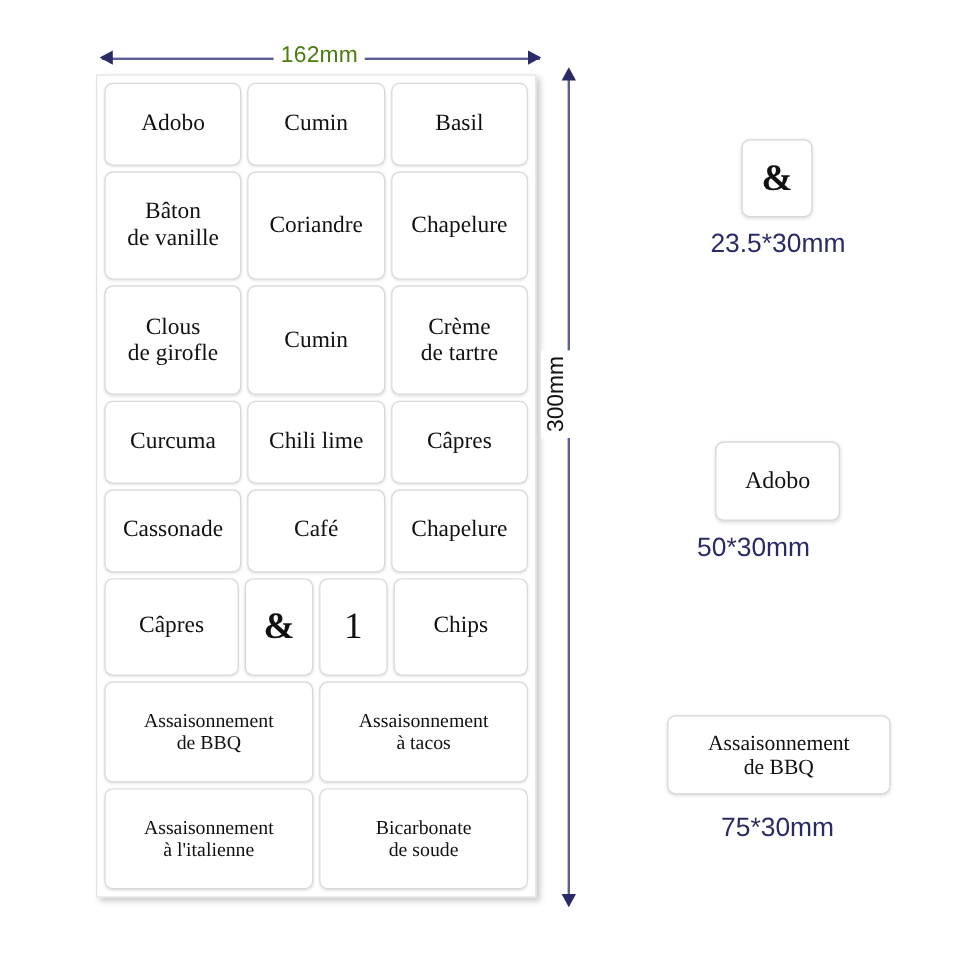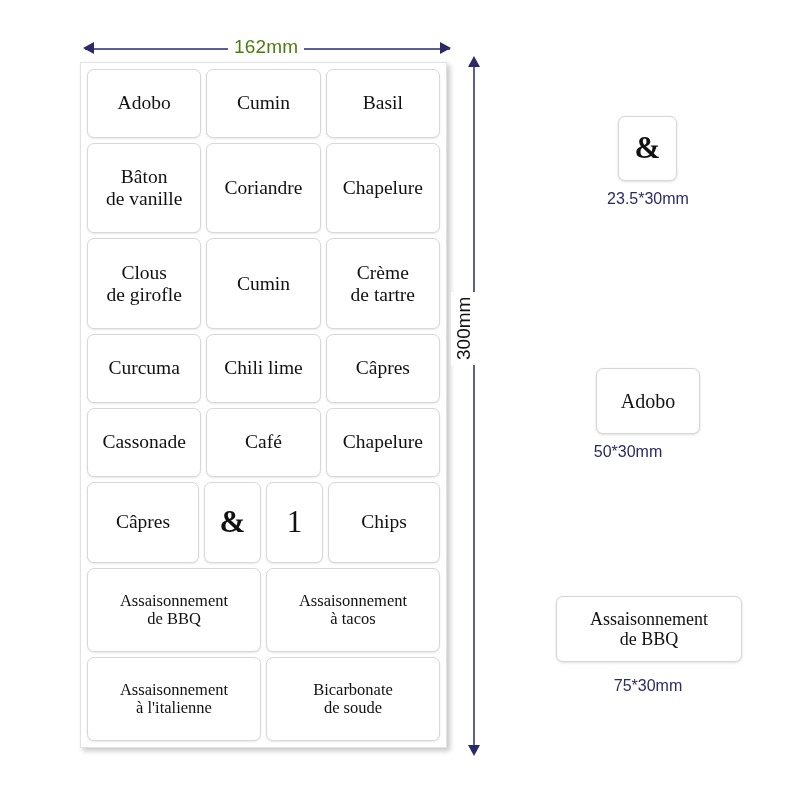--- a/index.html
+++ b/index.html
@@ -163,21 +163,21 @@
     justify-content: center;
     text-align: center;
     font-family: "Liberation Serif", serif;
     color: #111111;
     line-height: 1.12;
     box-sizing: border-box;
   }
   .sample-caption {
     position: absolute;
     font-family: "Liberation Sans", sans-serif;
-    font-size: 16px;
+    font-size: 22px;
     color: #2a2a66;
     text-align: center;
     white-space: nowrap;
   }
 
   #sample-amp      { left: 618px; top: 116px; width: 59px;  height: 65px; font-size: 31px; font-weight: 700; }
   #caption-amp     { left: 592px; top: 190px; width: 112px; }
 
   #sample-adobo    { left: 596px; top: 368px; width: 104px; height: 66px; font-size: 20px; }
   #caption-adobo   { left: 580px; top: 443px; width: 96px; }

